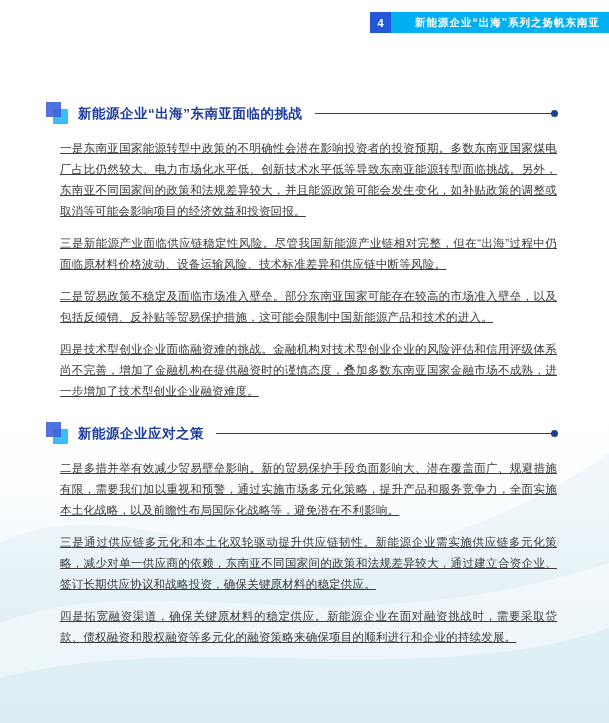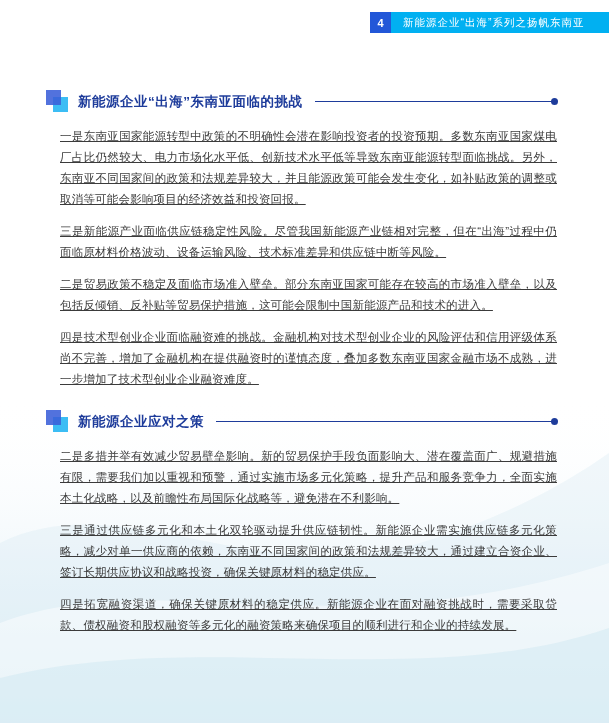--- a/index.html
+++ b/index.html
@@ -24,33 +24,33 @@
     position: absolute; top: 12px; left: 370px; right: 0; height: 21px;
     background: #01b0f1;
     display: flex; align-items: stretch;
   }
   .page-num {
     width: 21px; background: #2257d8; color: #ffffff;
     display: flex; align-items: center; justify-content: center;
     font-size: 11px; font-weight: bold;
   }
   .series-title {
-    color: #ffffff; font-size: 10.5px; font-weight: normal;
-    display: flex; align-items: center; padding-left: 12px;
+    color: #ffffff; font-size: 10.5px; font-weight: bold;
+    display: flex; align-items: center; padding-left: 24px;
     letter-spacing: 1px; white-space: nowrap;
   }
 
   
   .content {
     position: absolute; left: 60px; right: 52px; top: 86px;
   }
 
   .section-heading {
     display: flex; align-items: center;
-    margin: 4px 0 13px -14px;
+    margin: 16px 0 13px -14px;
   }
   .sec-icon {
     position: relative; width: 23px; height: 23px; flex: 0 0 23px;
     margin-right: 9px;
   }
   .sec-icon .sq-cyan {
     position: absolute; left: 7px; top: 7px; width: 15px; height: 15px;
     background: #3cbdf4;
   }
   .sec-icon .sq-blue {

